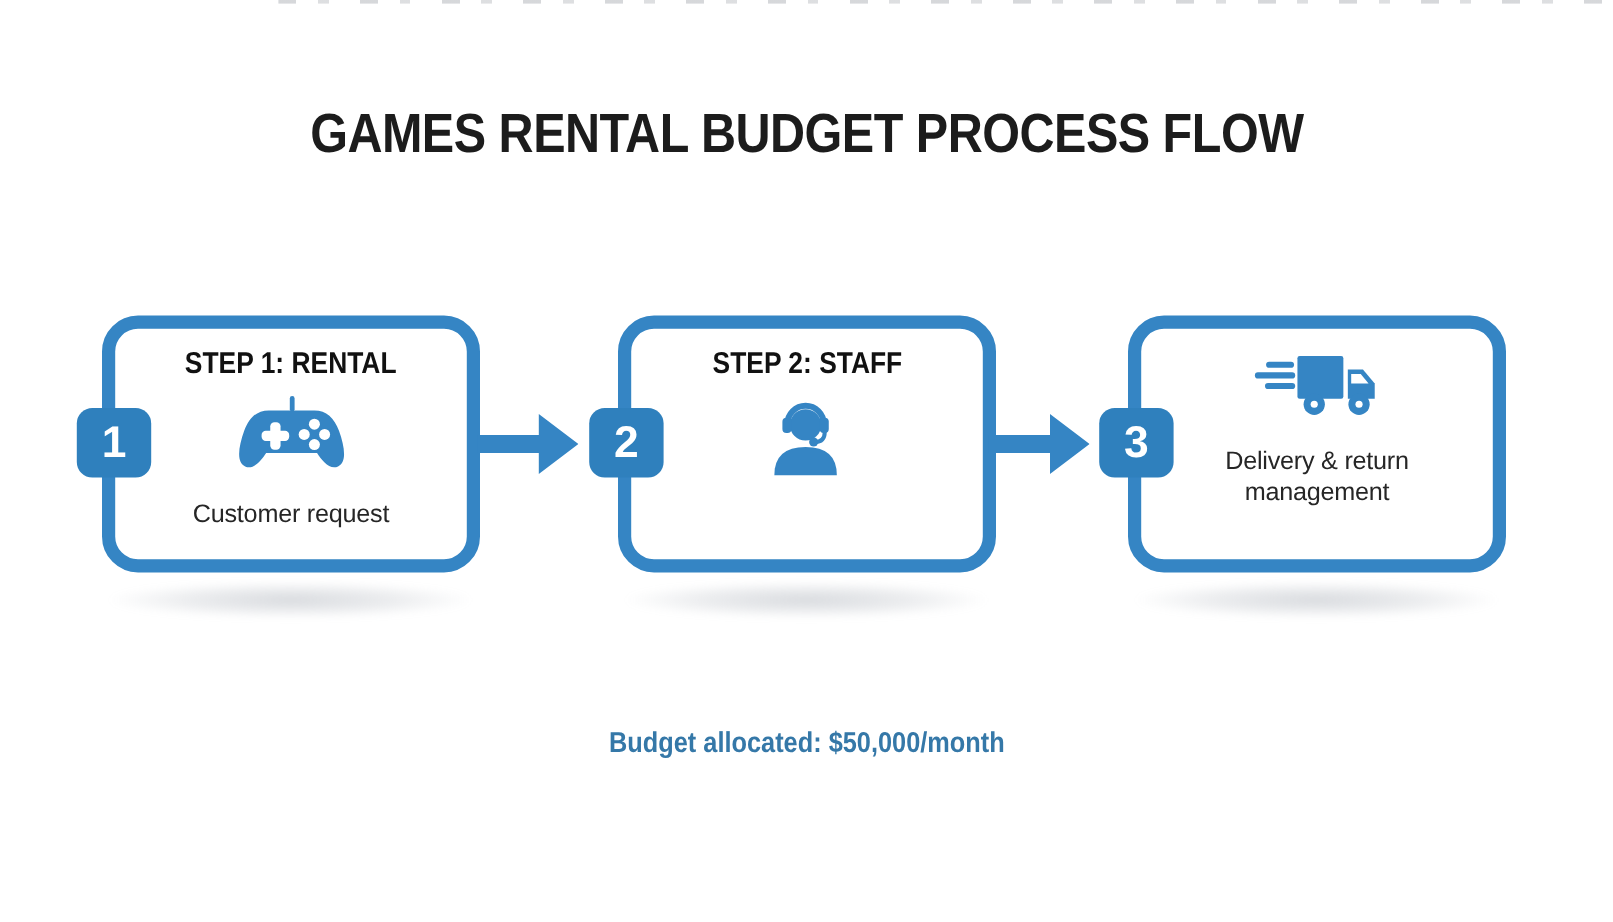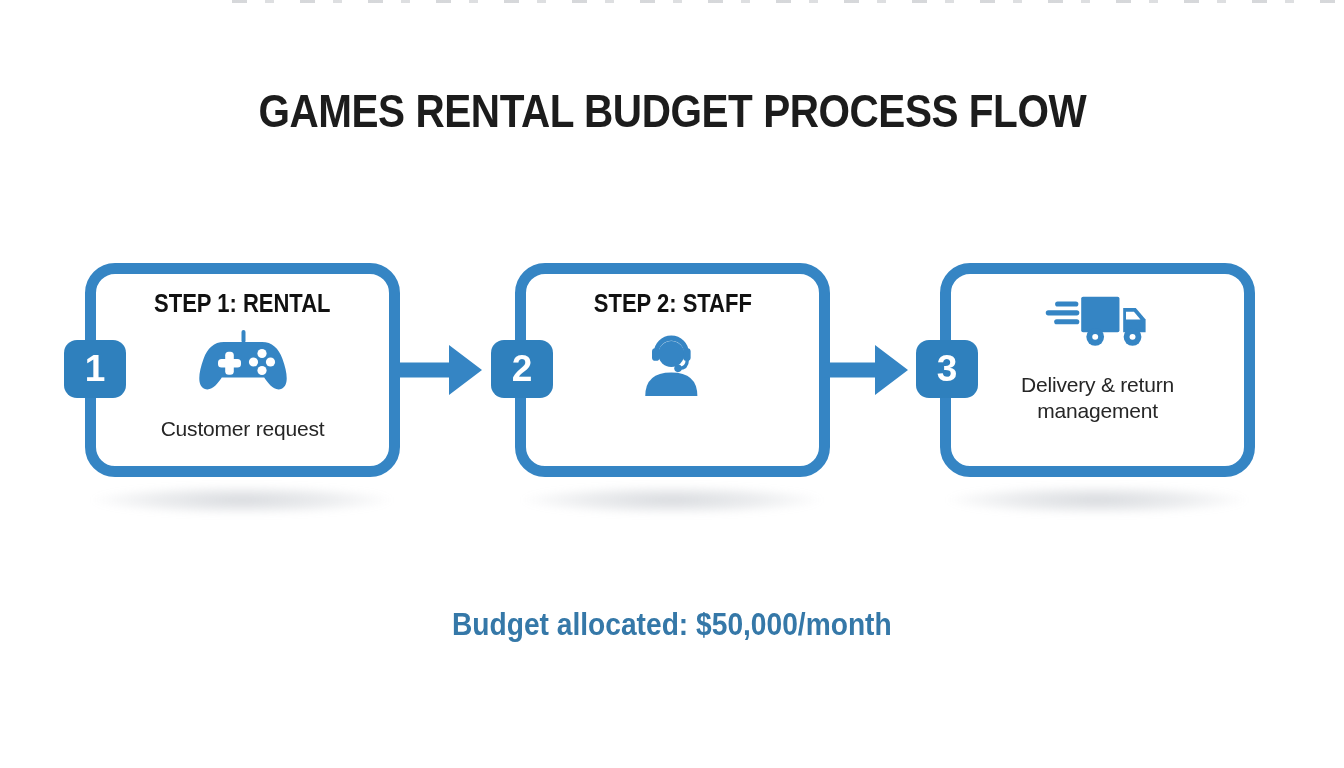--- a/index.html
+++ b/index.html
@@ -96,21 +96,21 @@
     width: 300px; height: 30px;
     background: radial-gradient(ellipse at center, rgba(145,152,163,0.35) 0%, rgba(145,152,163,0.18) 40%, rgba(145,152,163,0) 72%);
     filter: blur(3px);
   }
   .box-shadow.s1 { left: 92px; }
   .box-shadow.s2 { left: 522px; }
   .box-shadow.s3 { left: 947px; }
   .budget-note {
     position: absolute; top: 606px; left: 0; width: 100%;
     text-align: center;
-    font-size: 32px; font-weight: bold;
+    font-size: 24px; font-weight: bold;
     color: var(--budget_text);
   }
 </style>
 </head>
 <body>
 
 <div class="top-artifact"></div>
 
 <div class="main-title">
   <span class="condense">GAMES RENTAL BUDGET PROCESS FLOW</span>

